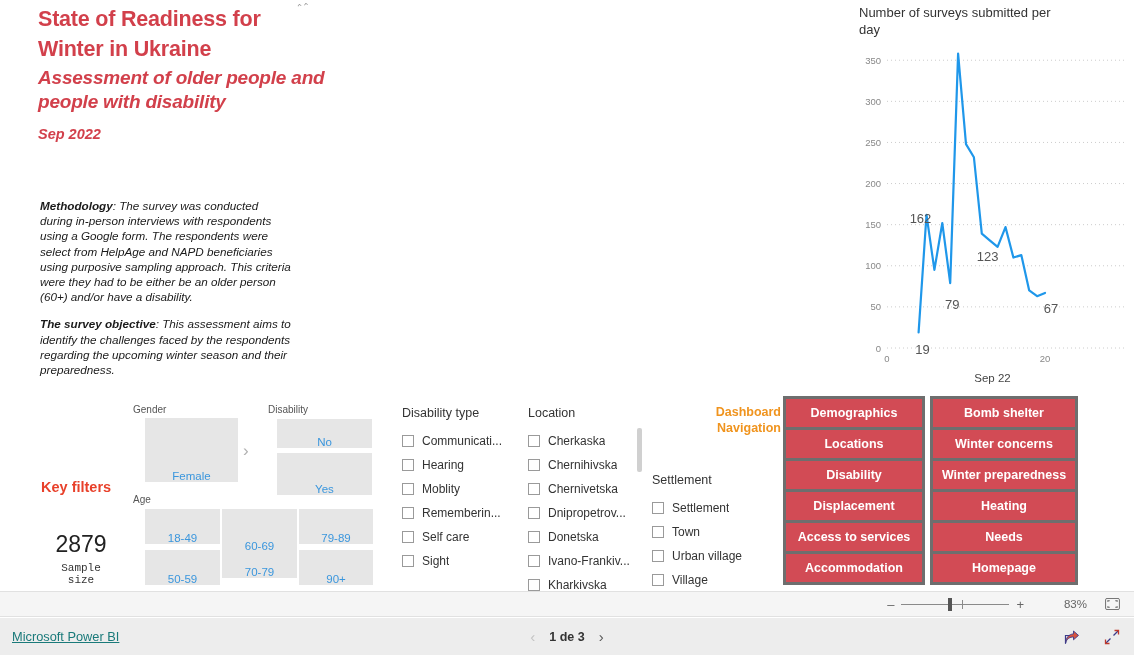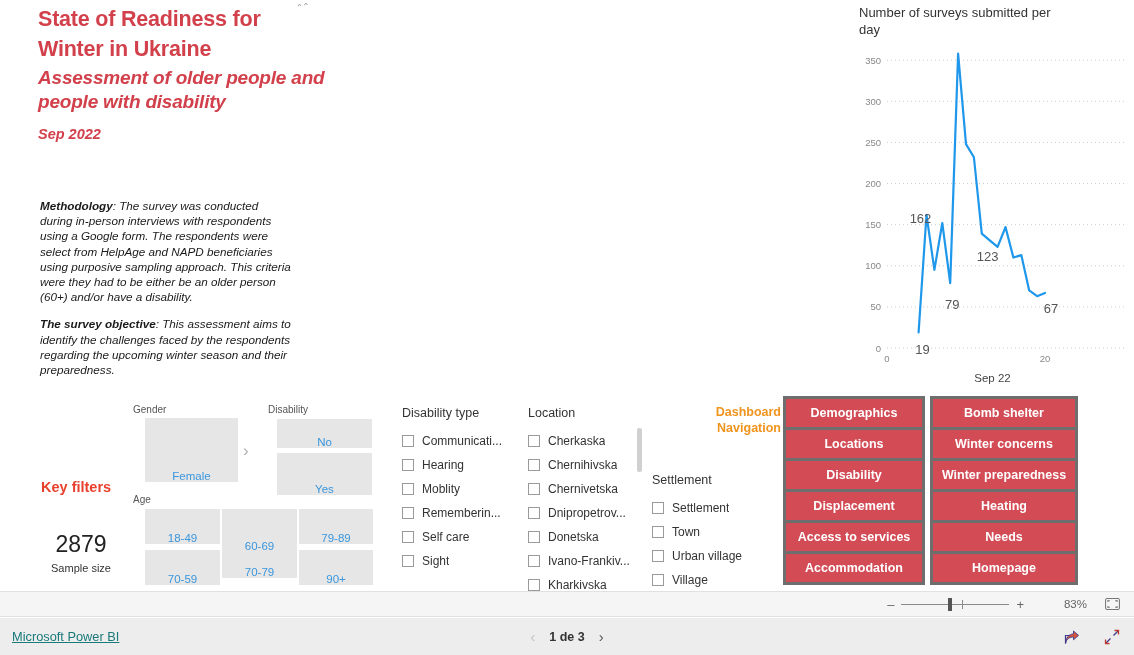--- a/index.html
+++ b/index.html
@@ -63,21 +63,21 @@
   .keyfilters-label {
     position: absolute; left: 41px; top: 479px;
     color: #E8402A; font-weight: bold; font-size: 14.5px;
   }
   .samplesize-num {
     position: absolute; left: 45px; top: 531px; width: 72px; text-align: center;
     font-size: 23px; color: #222;
   }
   .samplesize-cap {
     position: absolute; left: 45px; top: 562px; width: 72px; text-align: center;
-    font-size: 11px; color: #333;
+    font-size: 11px; color: #333; font-family: Liberation Mono, monospace;
   }
 
   .flabel { position: absolute; font-size: 10px; color: #555; }
   .tile {
     position: absolute; background: #E6E6E6;
     display: flex; align-items: flex-end; justify-content: center;
     color: #3A96DD; font-size: 11.5px;
   }
   .chevron {
     position: absolute; color: #B0B0B0; font-size: 17px;
@@ -232,21 +232,21 @@
     <div class="tile" style="left:145px; top:509px; width:75px; height:35px;">
       <span>18-49</span>
     </div>
     <div class="tile" style="left:222px; top:509px; width:75px; height:43px;">
       <span>60-69</span>
     </div>
     <div class="tile" style="left:299px; top:509px; width:74px; height:35px;">
       <span>79-89</span>
     </div>
     <div class="tile" style="left:145px; top:550px; width:75px; height:35px;">
-      <span>70-59</span>
+      <span>50-59</span>
     </div>
     <div class="tile" style="left:222px; top:550px; width:75px; height:28px;">
       <span>70-79</span>
     </div>
     <div class="tile" style="left:299px; top:550px; width:74px; height:35px;">
       <span>90+</span>
     </div>
 
     <div class="slicer" style="left:402px; top:406px; width:112px;">
       <div class="slicer-title">Disability type</div>

